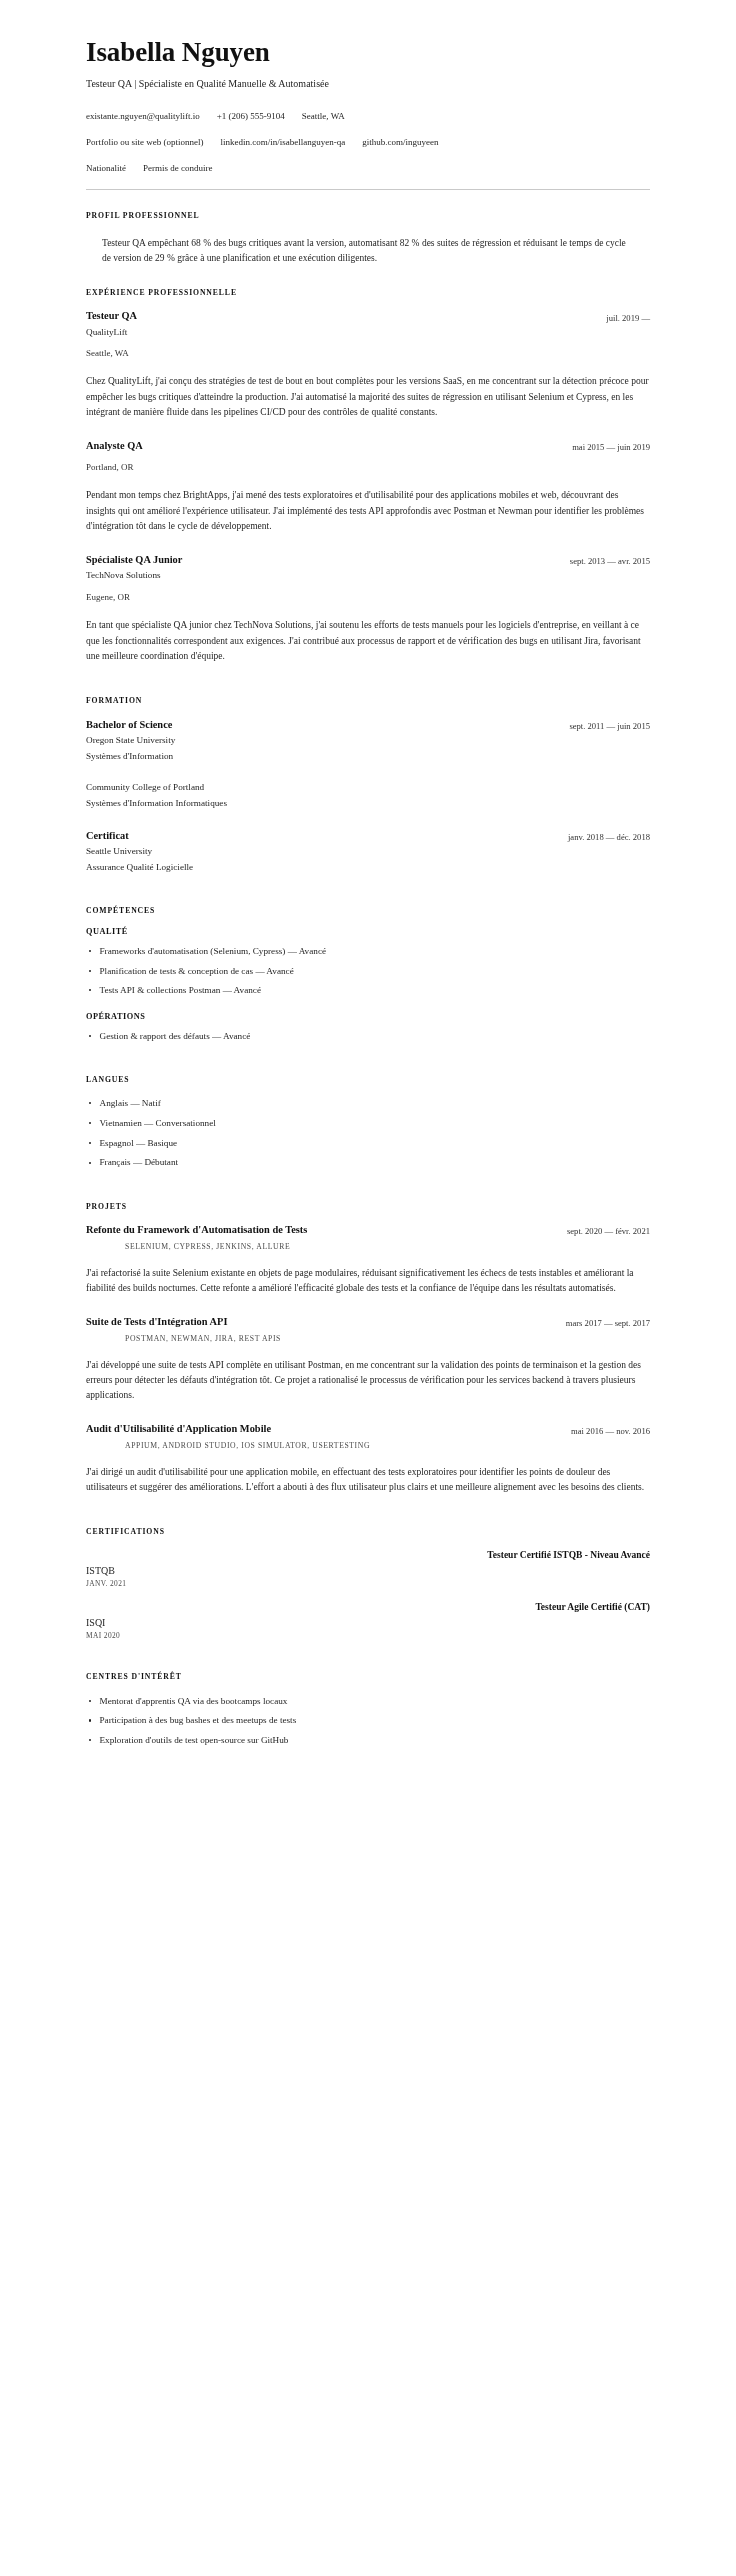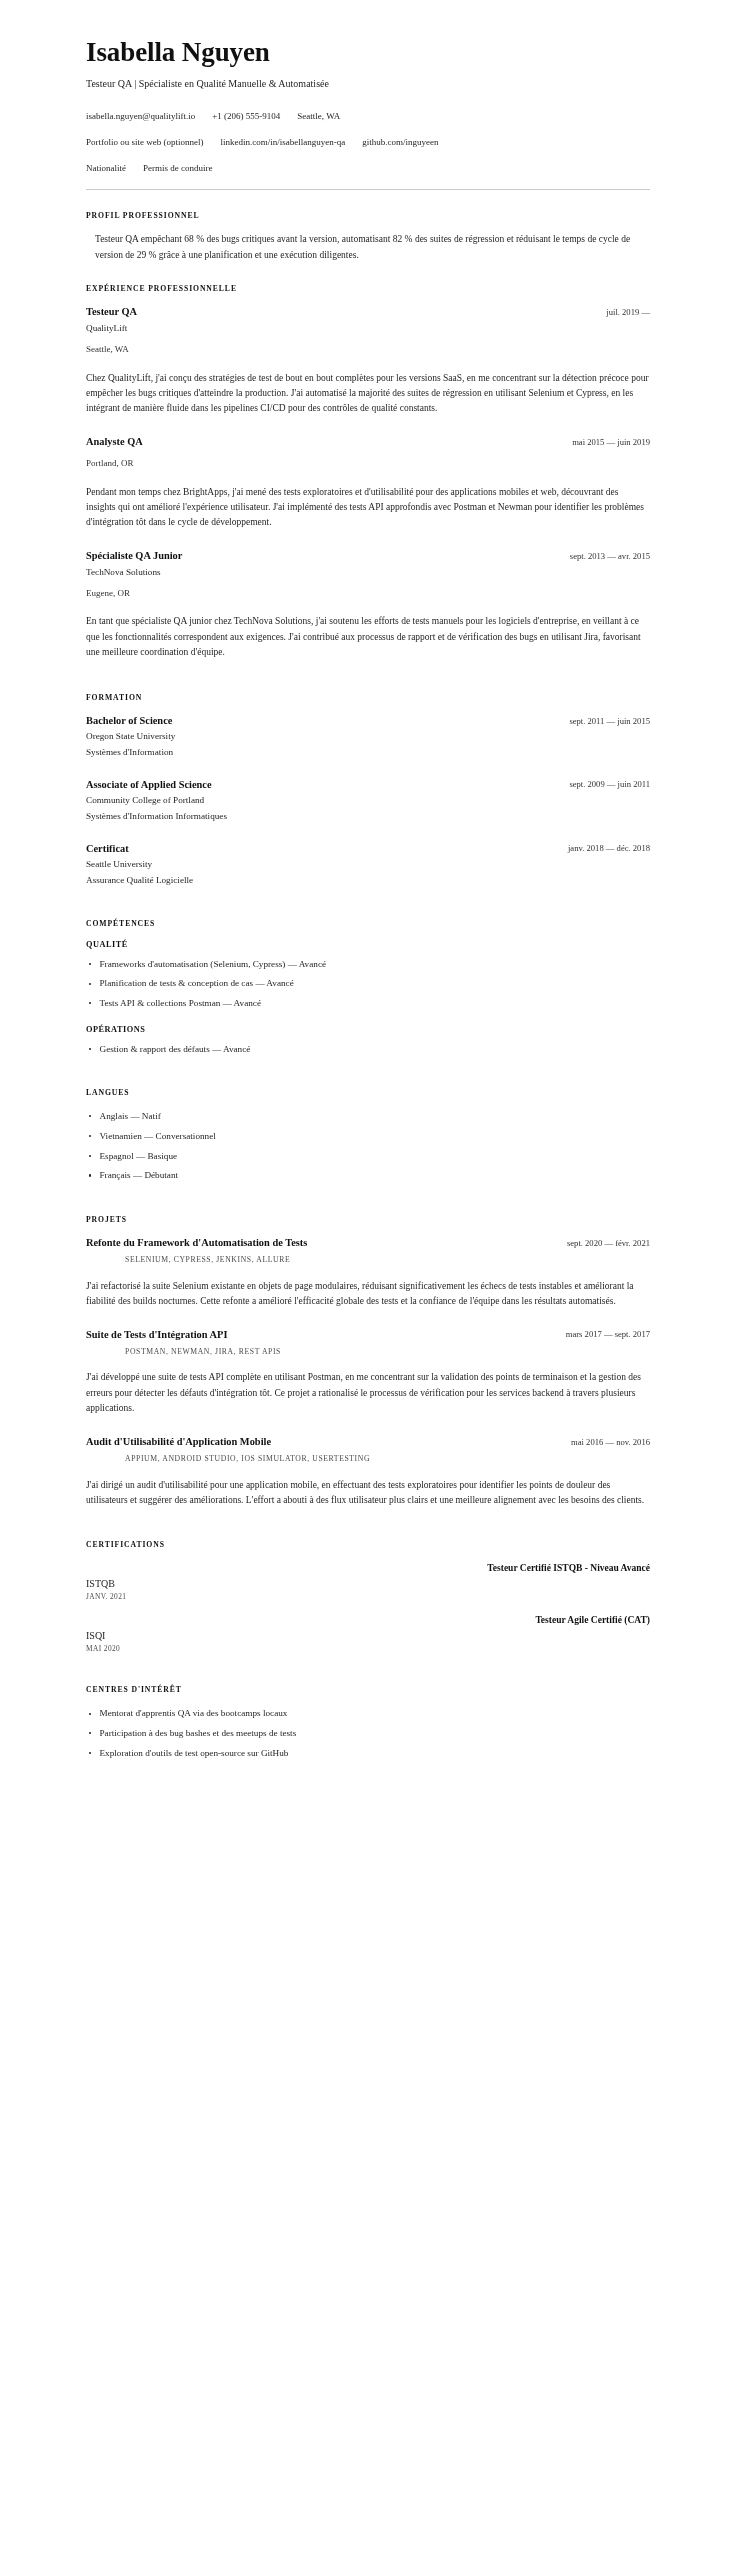--- a/index.html
+++ b/index.html
@@ -64,31 +64,31 @@
     letter-spacing: 0.9px;
     text-transform: uppercase;
     color: #111111;
     margin: 0 0 12.3px 0;
   }
 
   .body-text {
     font-size: 9.5px;
     line-height: 1.62;
     color: #1f1f1f;
-    margin: 9px;
+    margin: 16px;
     max-width: 620px;
   }
 
   
   .entry { margin-bottom: 18.4px; }
   .entry:last-child { margin-bottom: 0; }
   .entry-head {
     display: flex;
     justify-content: space-between;
-    align-items: center;
+    align-items: flex-end;
     gap: 8px;
   }
   .entry-title {
     font-size: 10.4px;
     font-weight: 700;
     color: #111111;
     margin: 0;
     line-height: 1.3;
   }
   .entry-date {
@@ -197,21 +197,21 @@
 </head>
 <body>
 
 <div class="page">
 
   <header>
     <h1 class="cv-name">Isabella Nguyen</h1>
     <div class="cv-headline">Testeur QA | Spécialiste en Qualité Manuelle &amp; Automatisée</div>
 
     <div class="contact-row">
-      <span class="contact-item">isabella.nguyen@qualitylift.io</span>
+      <span class="contact-item">existante.nguyen@qualitylift.io</span>
       <span class="contact-item">+1 (206) 555-9104</span>
       <span class="contact-item">Seattle, WA</span>
     </div>
 
     <div class="contact-row">
       <span class="contact-item">Portfolio ou site web (optionnel)</span>
       <span class="contact-item">linkedin.com/in/isabellanguyen-qa</span>
       <span class="contact-item">github.com/inguyeen</span>
     </div>
 
@@ -269,24 +269,20 @@
     <div class="entry">
       <div class="entry-head">
         <h3 class="entry-title">Bachelor of Science</h3>
         <span class="entry-date">sept. 2011 — juin 2015</span>
       </div>
       <p class="entry-org">Oregon State University</p>
       <p class="entry-sub">Systèmes d'Information</p>
     </div>
 
     <div class="entry">
-      <div class="entry-head">
-        <h3 class="entry-title">Associate of Applied Science</h3>
-        <span class="entry-date">sept. 2009 — juin 2011</span>
-      </div>
       <p class="entry-org">Community College of Portland</p>
       <p class="entry-sub">Systèmes d'Information Informatiques</p>
     </div>
 
     <div class="entry">
       <div class="entry-head">
         <h3 class="entry-title">Certificat</h3>
         <span class="entry-date">janv. 2018 — déc. 2018</span>
       </div>
       <p class="entry-org">Seattle University</p>

